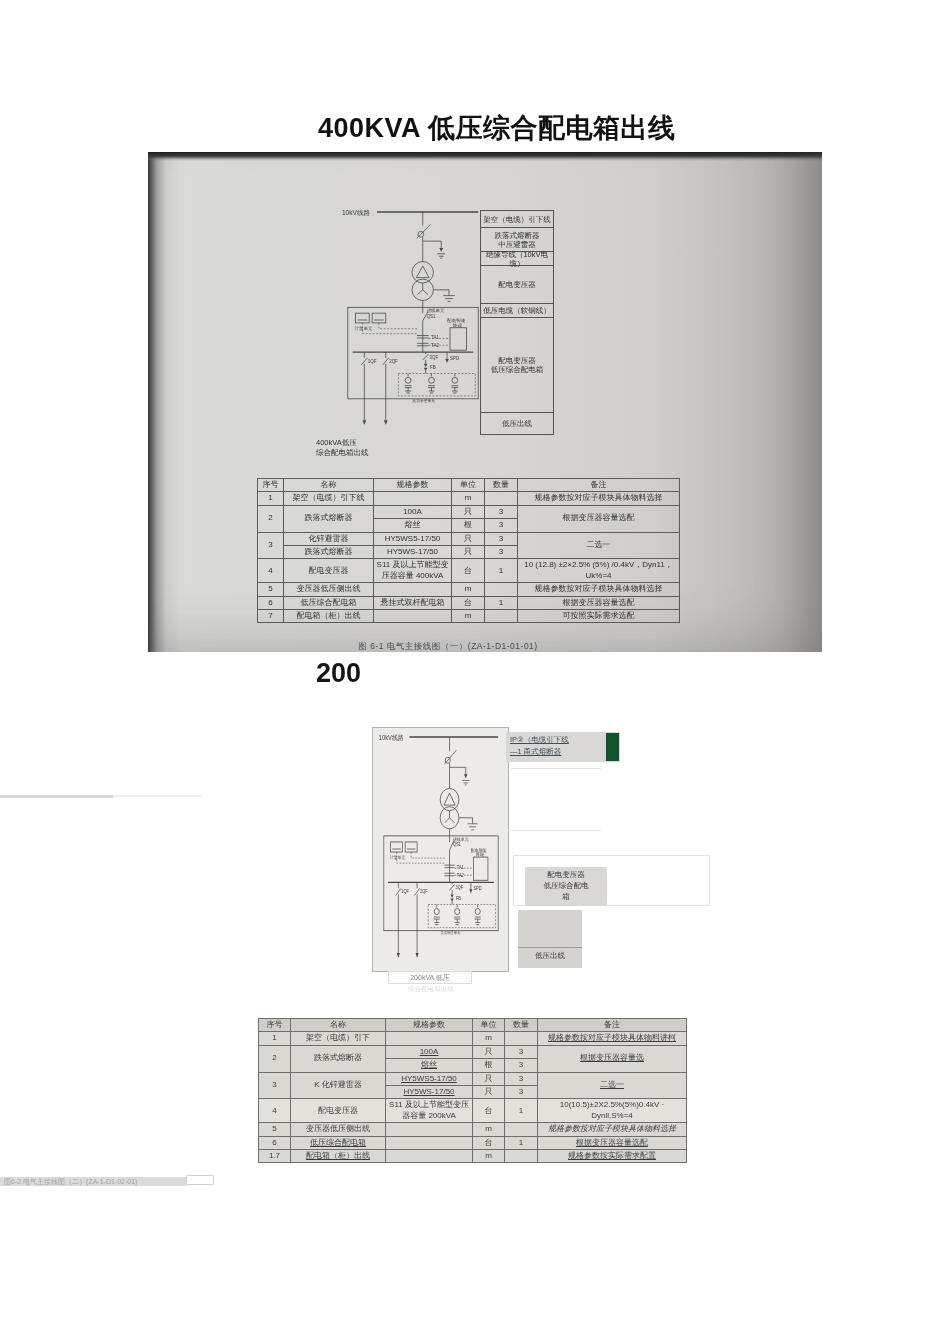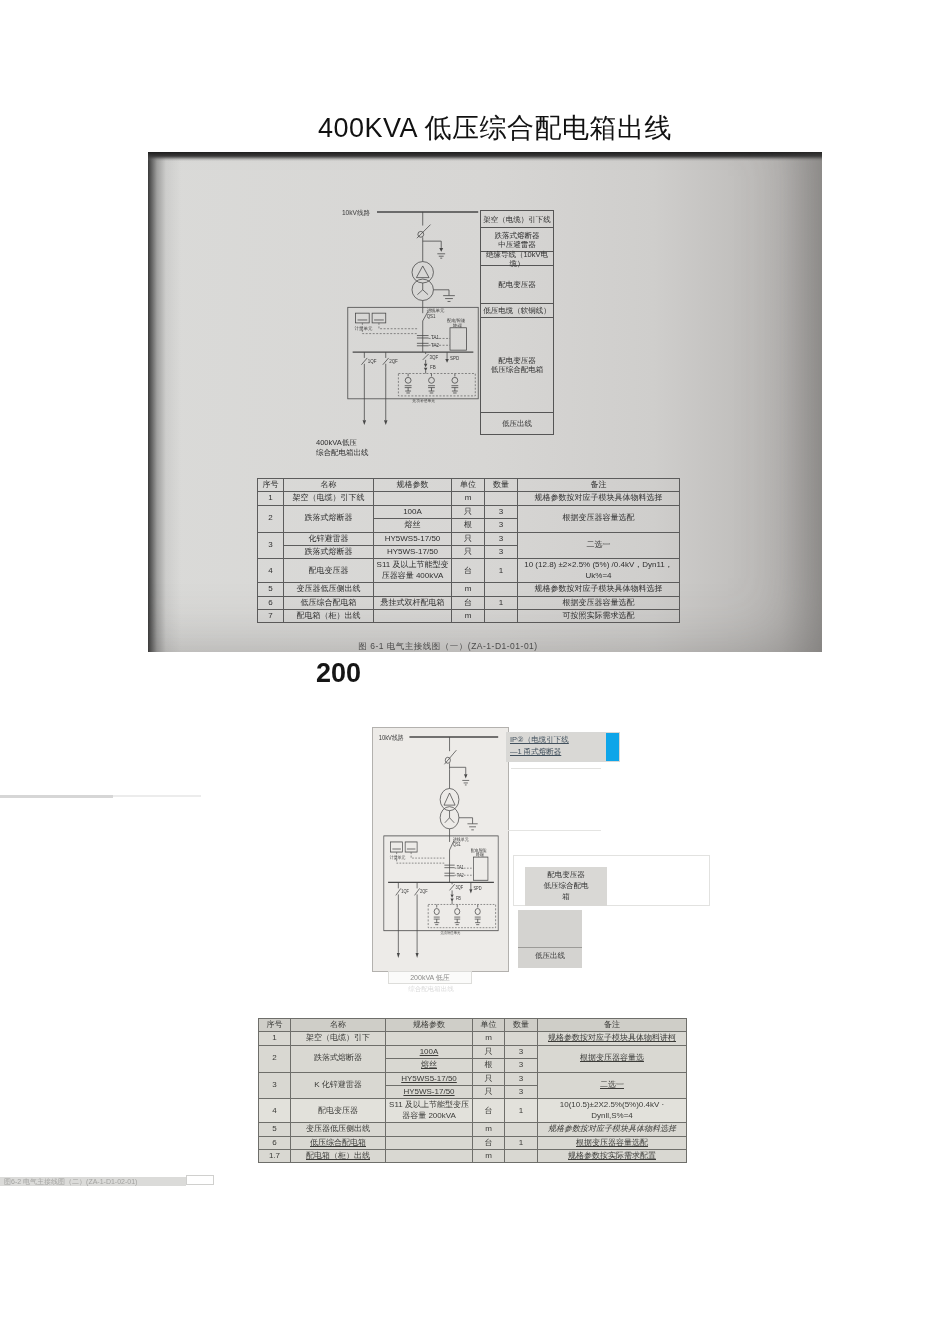--- a/index.html
+++ b/index.html
@@ -1,21 +1,21 @@
 <!DOCTYPE html>
 <html><head>
 <meta charset="utf-8">
 <style>
   html,body{margin:0;padding:0;background:#fff;}
   body{width:950px;height:1344px;position:relative;font-family:"Liberation Sans",sans-serif;overflow:hidden;}
   .abs{position:absolute;}
   .prewrap{white-space:pre-line;}
 
   
-  .page-title{left:318px;top:110px;font-size:27px;font-weight:normal;color:#111;letter-spacing:.5px;}
+  .page-title{left:318px;top:110px;font-size:27px;font-weight:bold;color:#111;letter-spacing:.5px;}
   .section-200{left:316px;top:658px;font-size:27px;font-weight:bold;color:#161616;}
 
   
   .photo{left:148px;top:152px;width:674px;height:500px;background:
       linear-gradient(to right,#dadad8 0%,#d7d6d4 50%,#cfcecc 75%,#bab8b6 94%,#a9a7a5 100%);
       overflow:hidden;color:#3c3c3c;}
   .photo-topband{left:0;top:0;width:674px;height:9px;
       background:linear-gradient(to bottom,#1d1d1d 0%,#3a3a3a 45%,rgba(100,100,100,.3) 80%,rgba(0,0,0,0) 100%);}
   .photo-spine{left:0;top:0;width:34px;height:500px;
       background:linear-gradient(to right,rgba(30,30,30,.85) 0px,rgba(90,90,90,.45) 9px,rgba(160,160,160,.22) 18px,rgba(0,0,0,0) 33px);}
@@ -38,21 +38,21 @@
 
   .t2{left:258px;top:1018px;width:428px;font-size:8px;color:#3b3b38;background:#d9d8d2;}
   .t2 th,.t2 td{border:1px solid #6e6e6a;text-align:center;vertical-align:middle;padding:1px 2px;font-weight:normal;line-height:1.3;overflow:hidden;background:#d9d8d2;}
   .t2 tr.hdr th{background:#cfcec8;}
   .t2 td.u{text-decoration:underline;}
   .t2 td.it{font-style:italic;}
   .t2 td.lite{background:#e2e1db;}
 
   
   .d2{left:372px;top:727px;width:137px;height:245px;background:#edebe8;border:1px solid #b3b1ae;box-sizing:border-box;overflow:hidden;}
-  .callout-top{left:506px;top:732px;width:114px;height:30px;background:#0ea5e9;border:1px solid #d8d8d6;box-sizing:border-box;}
+  .callout-top{left:506px;top:732px;width:114px;height:30px;background:#14532d;border:1px solid #d8d8d6;box-sizing:border-box;}
   .callout-top .lbl{left:0;top:0;width:99px;height:28px;background:#d9d8d5;color:#41505d;font-size:7.5px;line-height:1.6;padding:1px 3px;box-sizing:border-box;text-decoration:underline;}
   .faint-line-a{left:511px;top:768px;width:90px;height:1px;background:#e2e2e0;}
   .faint-line-b{left:508px;top:830px;width:93px;height:1px;background:#e4e4e2;}
   .callout-mid-outer{left:513px;top:855px;width:197px;height:51px;background:#fff;border:1px solid #e2e2e0;box-sizing:border-box;}
   .callout-mid{left:525px;top:867px;width:82px;height:39px;background:#d9d8d5;color:#333;font-size:7.5px;line-height:1.45;text-align:center;display:flex;align-items:center;justify-content:center;}
   .lvout-box{left:518px;top:910px;width:64px;height:58px;background:#d4d3d0;}
   .lvout-box .divider{position:absolute;left:0;top:37px;width:64px;height:1px;background:#9c9b98;}
   .lvout-box .txt{position:absolute;left:0;top:41px;width:64px;text-align:center;font-size:7.5px;color:#333;}
   .d2-bottom{left:388px;top:971px;width:84px;height:13px;background:#fbfbfa;border:1px solid #ddddda;box-sizing:border-box;text-align:center;font-size:7px;line-height:11px;color:#8a8a88;}
   .d2-bottom-faint{left:396px;top:985px;width:70px;text-align:center;font-size:6.5px;color:#bbb;opacity:.55;}

